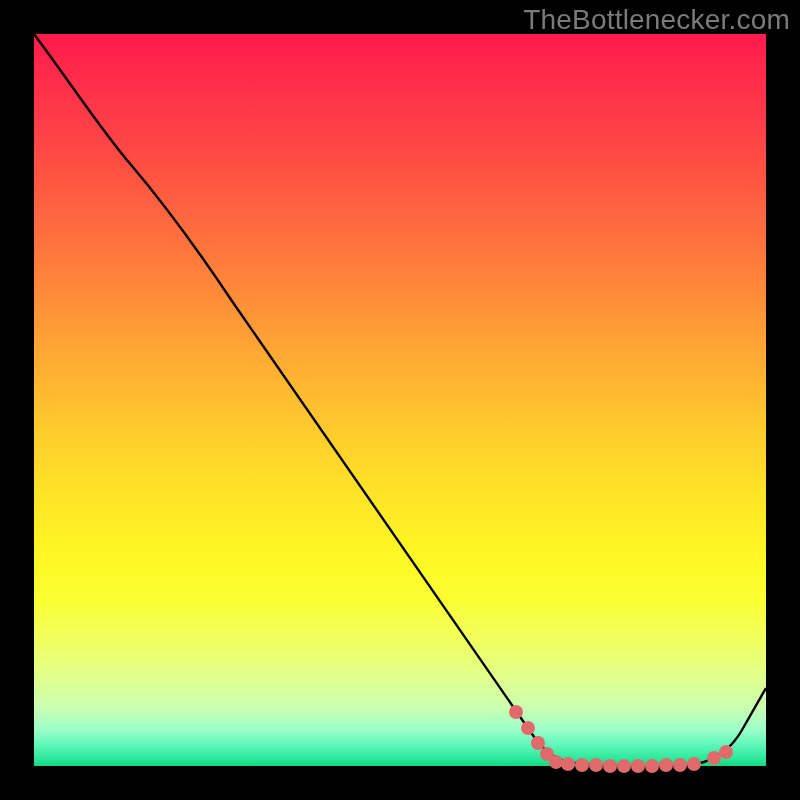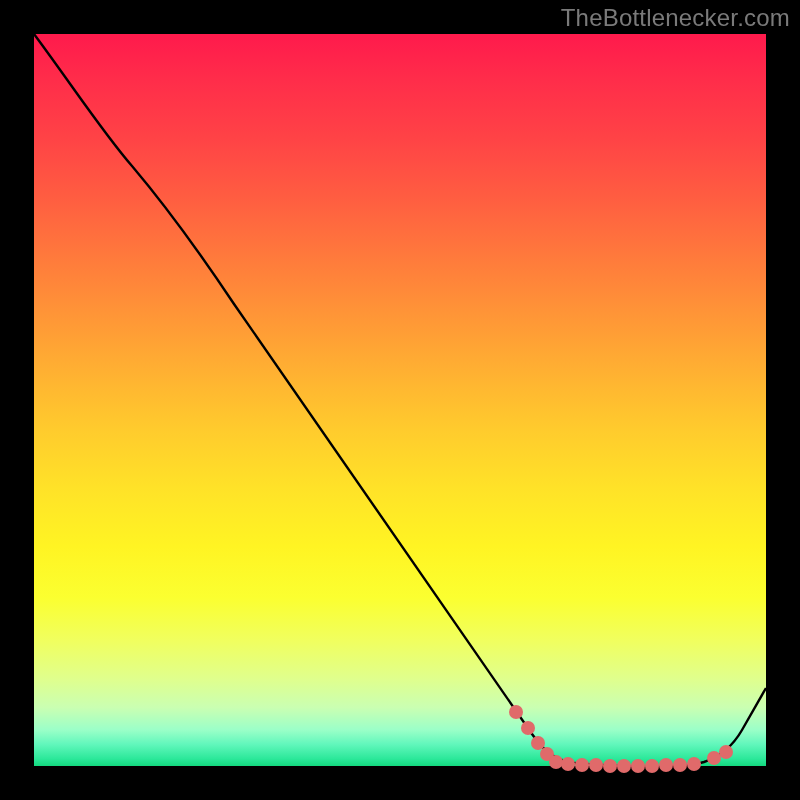--- a/index.html
+++ b/index.html
@@ -45,21 +45,21 @@
       #62f7bc 97%,
       #2ce89a 99%,
       #13d97f 100%
     );
   }
   .watermark {
     position: absolute;
     top: 4px;
     right: 10px;
     color: #7a7a7a;
-    font-size: 24px;
+    font-size: 28px;
     letter-spacing: 0.2px;
     user-select: none;
   }
   svg.curve {
     position: absolute;
     left: 0;
     top: 0;
     width: 732px;
     height: 732px;
     overflow: visible;

